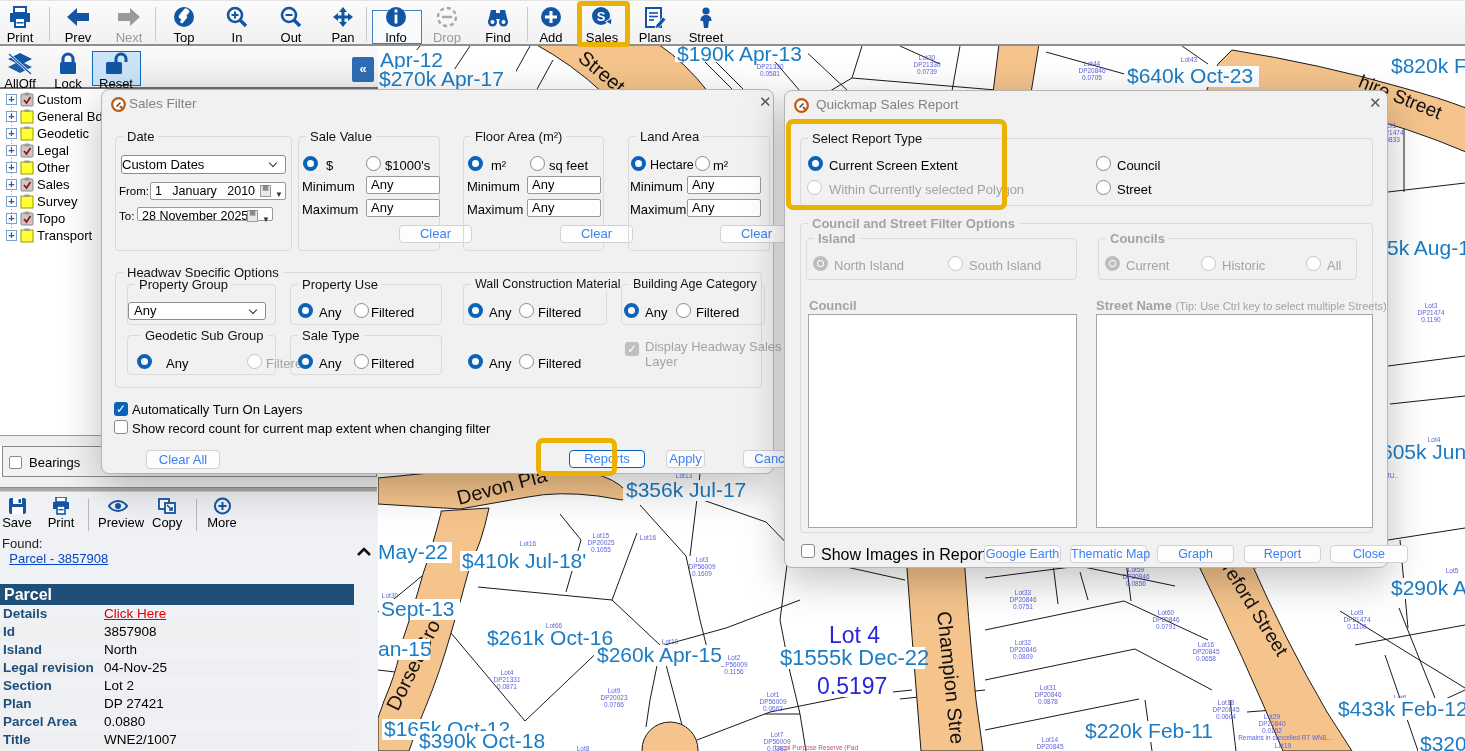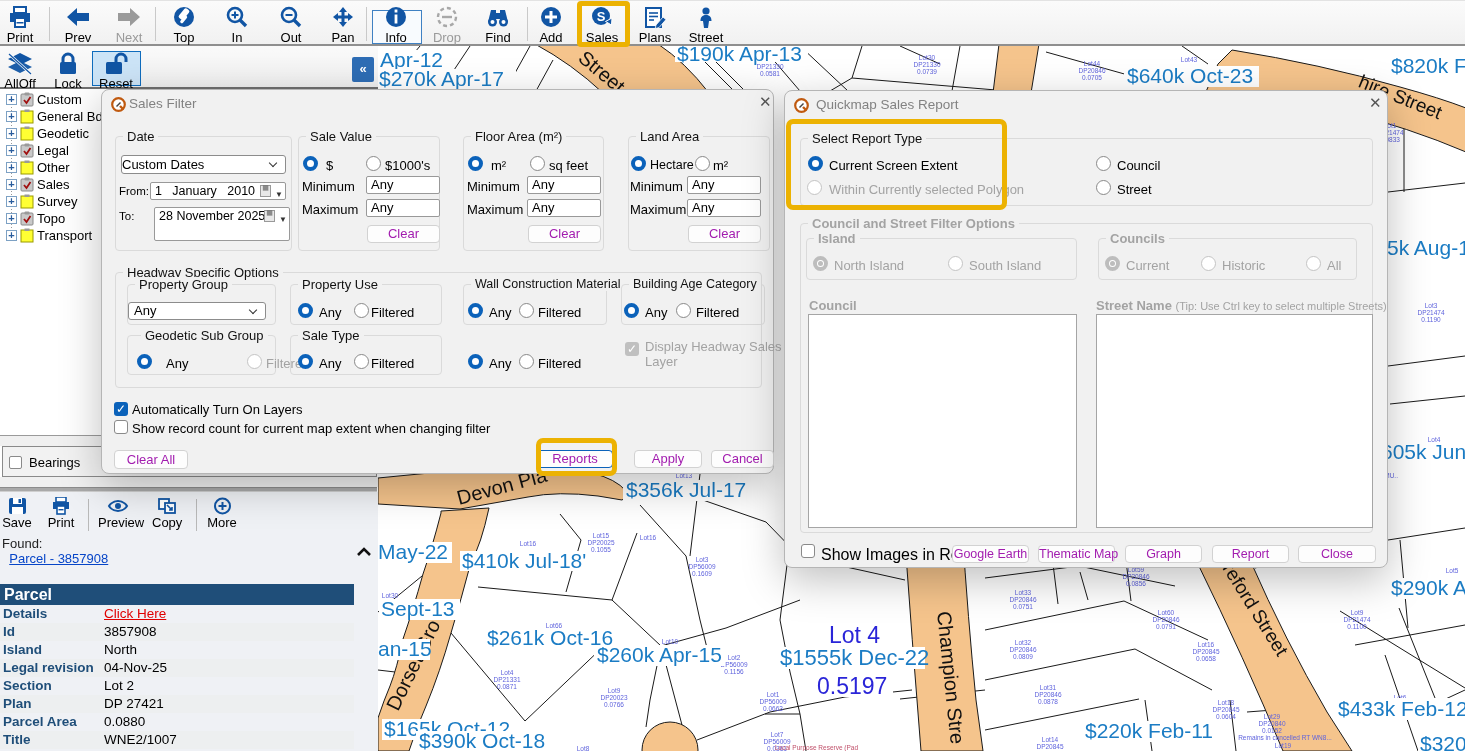--- a/index.html
+++ b/index.html
@@ -55,21 +55,21 @@
 .grp > .glabel.gdis { color:#a3a3a3; font-weight:bold; }
 .radio { position:absolute; width:15px; height:15px; border-radius:50%; background:#fff; }
 .radio.don::after { content:""; position:absolute; left:1px; top:1px; width:5px; height:5px; border-radius:50%; background:#bdbdbd; }
 .radio.on { border:4px solid #0b62ba; }
 .radio.off { border:1px solid #898989; }
 .radio.don { border:4px solid #bdbdbd; }
 .radio.doff { border:1px solid #c4c4c4; }
 .rlbl { position:absolute; font-size:13px; white-space:nowrap; }
 .rlbl.dis { color:#a3a3a3; }
 .field { position:absolute; background:#fff; border:1px solid #999; border-radius:2px; font-size:13px; padding-left:4px; }
-.btn { position:absolute; background:#fdfdfd; border:1px solid #d2d2d2; border-radius:4px; font-size:13px; text-align:center; color:#a21caf; }
+.btn { position:absolute; background:#fdfdfd; border:1px solid #d2d2d2; border-radius:4px; font-size:13px; text-align:center; color:#3b82f6;margin-left:32px; }
 .cb { position:absolute; width:14px; height:14px; border-radius:3px; }
 .cb.on { background:#0b62ba; color:#fff; font-size:12px; line-height:14px; text-align:center; }
 .cb.off { background:#fff; border:1px solid #8a8a8a; }
 .cb.don { background:#c0c0c0; color:#fff; font-size:12px; line-height:14px; text-align:center; }
 .hl { position:absolute; border:5px solid #ecb202; border-radius:7px; }
 .lbox { position:absolute; background:#fff; border:1px solid #a5a5a5; }
 .combo { position:absolute; background:#fff; border:1px solid #8c8c8c; border-radius:3px; font-size:13px; }
 .combo .cv { position:absolute; right:9px; top:4px; width:6px; height:6px; border-right:1.4px solid #333; border-bottom:1.4px solid #333; transform:rotate(45deg); }
 </style>
 </head>
@@ -670,21 +670,21 @@
       </svg>
     <div class="dtitle">Sales Filter</div>
     <div class="dx" style="left:657px">✕</div>
     <div class="grp" style="left:13px;top:46px;width:177px;height:115px">
         <div class="glabel">Date</div>
       </div>
     <div class="combo" style="left:19px;top:65px;width:165px;height:19px;line-height:17px;padding-left:0">Custom Dates<span class="cv"></span></div>
     <div style="position:absolute;left:17px;top:95px;font-size:11.5px">From:</div>
     <div class="field" style="left:48px;top:92px;width:136px;height:18px;line-height:16px;font-size:12.5px">1&nbsp;&nbsp;&nbsp;January&nbsp;&nbsp;&nbsp;2010<span style="position:absolute;right:14px;top:2px;width:11px;height:12px;background:#e8e8e8;border:1px solid #999;font-size:7px;line-height:4px;text-align:center;color:#666">▦</span><span style="position:absolute;right:2px;top:4px;font-size:8px;color:#333">▼</span></div>
     <div style="position:absolute;left:17px;top:120px;font-size:11.5px">To:</div>
-    <div class="field" style="left:52px;top:117px;width:136px;height:34px;line-height:16px;font-size:12.5px">28 November 2025<span style="position:absolute;right:14px;top:2px;width:11px;height:12px;background:#e8e8e8;border:1px solid #999;font-size:7px;line-height:4px;text-align:center;color:#666">▦</span><span style="position:absolute;right:2px;top:4px;font-size:8px;color:#333">▼</span></div>
+    <div class="field" style="left:35px;top:117px;width:136px;height:14px;line-height:16px;font-size:12.5px">28 November 2025<span style="position:absolute;right:14px;top:2px;width:11px;height:12px;background:#e8e8e8;border:1px solid #999;font-size:7px;line-height:4px;text-align:center;color:#666">▦</span><span style="position:absolute;right:2px;top:4px;font-size:8px;color:#333">▼</span></div>
     <div class="grp" style="left:196px;top:46px;width:142px;height:115px">
         <div class="glabel">Sale Value</div>
       </div>
     <div class="radio on" style="left:201px;top:66px"></div>
       <div class="rlbl" style="left:224px;top:68px">$</div>
     <div class="radio off" style="left:264px;top:66px"></div>
       <div class="rlbl" style="left:283px;top:68px">$1000's</div>
     <div class="rlbl" style="left:200px;top:89px">Minimum</div>
       <div class="field" style="left:264px;top:86px;width:74px;height:18px;line-height:16px">Any</div>
     <div class="rlbl" style="left:200px;top:112px">Maximum</div>
@@ -761,21 +761,21 @@
     <div class="radio off" style="left:574px;top:213px"></div>
       <div class="rlbl" style="left:594px;top:215px">Filtered</div>
     <div class="cb don" style="left:523px;top:252px">✓</div>
     <div class="rlbl dis" style="left:543px;top:249px">Display Headway Sales<br>Layer</div>
     <div class="cb on" style="left:12px;top:312px">✓</div>
     <div class="rlbl" style="left:30px;top:312px">Automatically Turn On Layers</div>
     <div class="cb off" style="left:12px;top:330px"></div>
     <div class="rlbl" style="left:30px;top:331px">Show record count for current map extent when changing filter</div>
     <div class="btn" style="left:12px;top:360px;width:74px;height:19px;line-height:17px">Clear All</div>
     <div class="btn" style="left:435px;top:360px;width:76px;height:18px;line-height:16px;border:1px solid #0b62ba">Reports</div>
-    <div class="btn" style="left:532px;top:360px;width:68px;height:18px;line-height:16px">Apply</div>
+    <div class="btn" style="left:532px;top:360px;width:39px;height:18px;line-height:16px">Apply</div>
     <div class="btn" style="left:609px;top:360px;width:63px;height:18px;line-height:16px">Cancel</div>
   </div>
   <div id="dlg2" class="dlg" style="left:784px;top:90px;width:604px;height:478px">
     <svg style="position:absolute;left:9px;top:7px" width="15" height="15" viewBox="0 0 15 15">
         <circle cx="7.5" cy="7.5" r="6.3" fill="#fff" stroke="#c05a10" stroke-width="2.2"></circle>
         <path d="M5.5,9.5 L9.5,5.5" stroke="#444" stroke-width="1.5"></path>
         <path d="M9,9 l3.5,3.5" stroke="#c05a10" stroke-width="2.4"></path>
       </svg>
     <div class="dtitle" style="left:31px">Quickmap Sales Report</div>
     <div class="dx" style="left:584px">✕</div>

